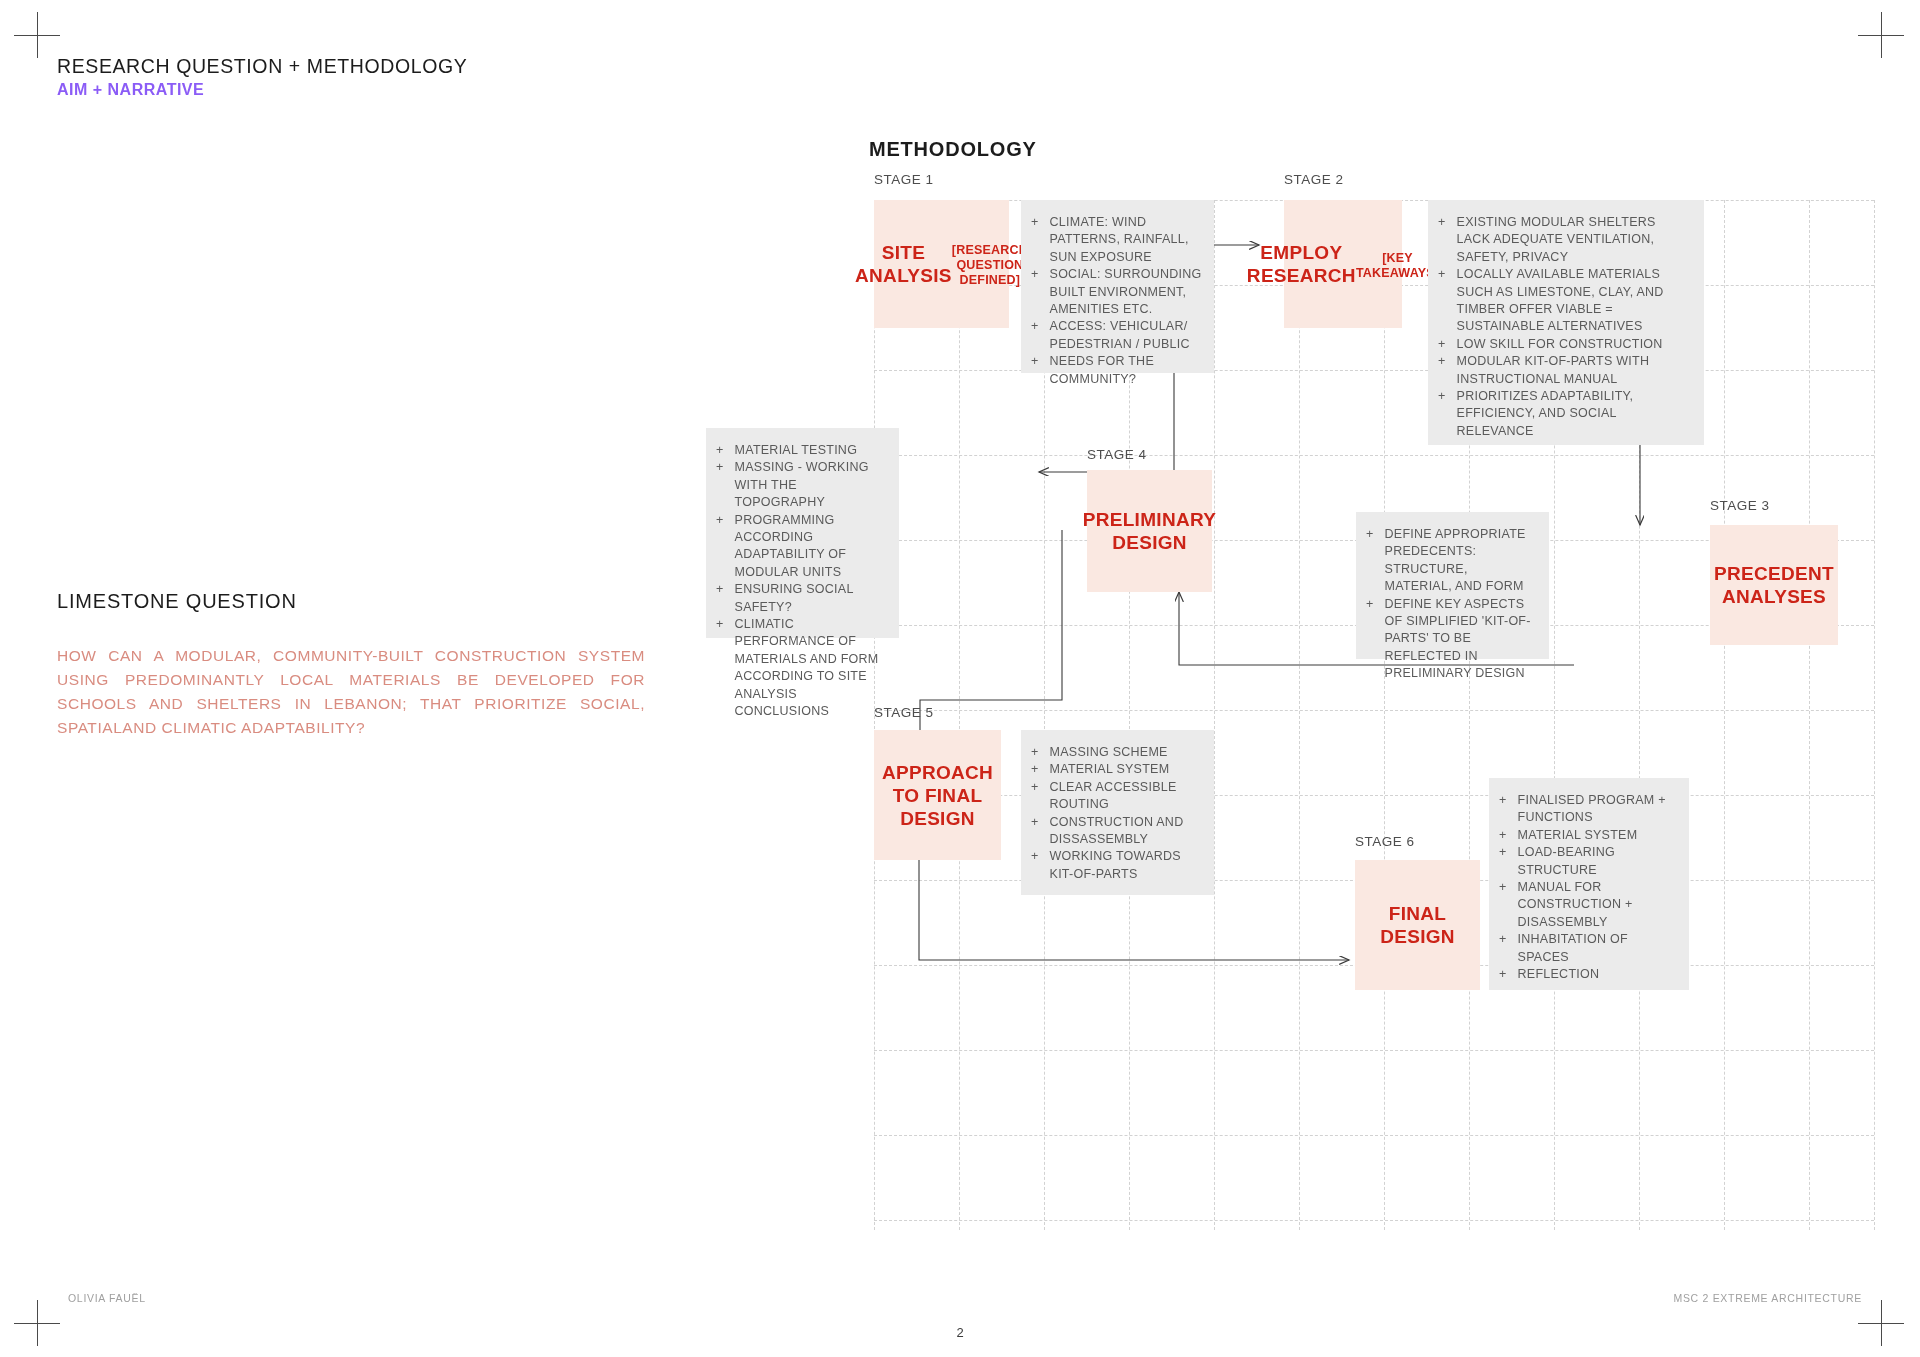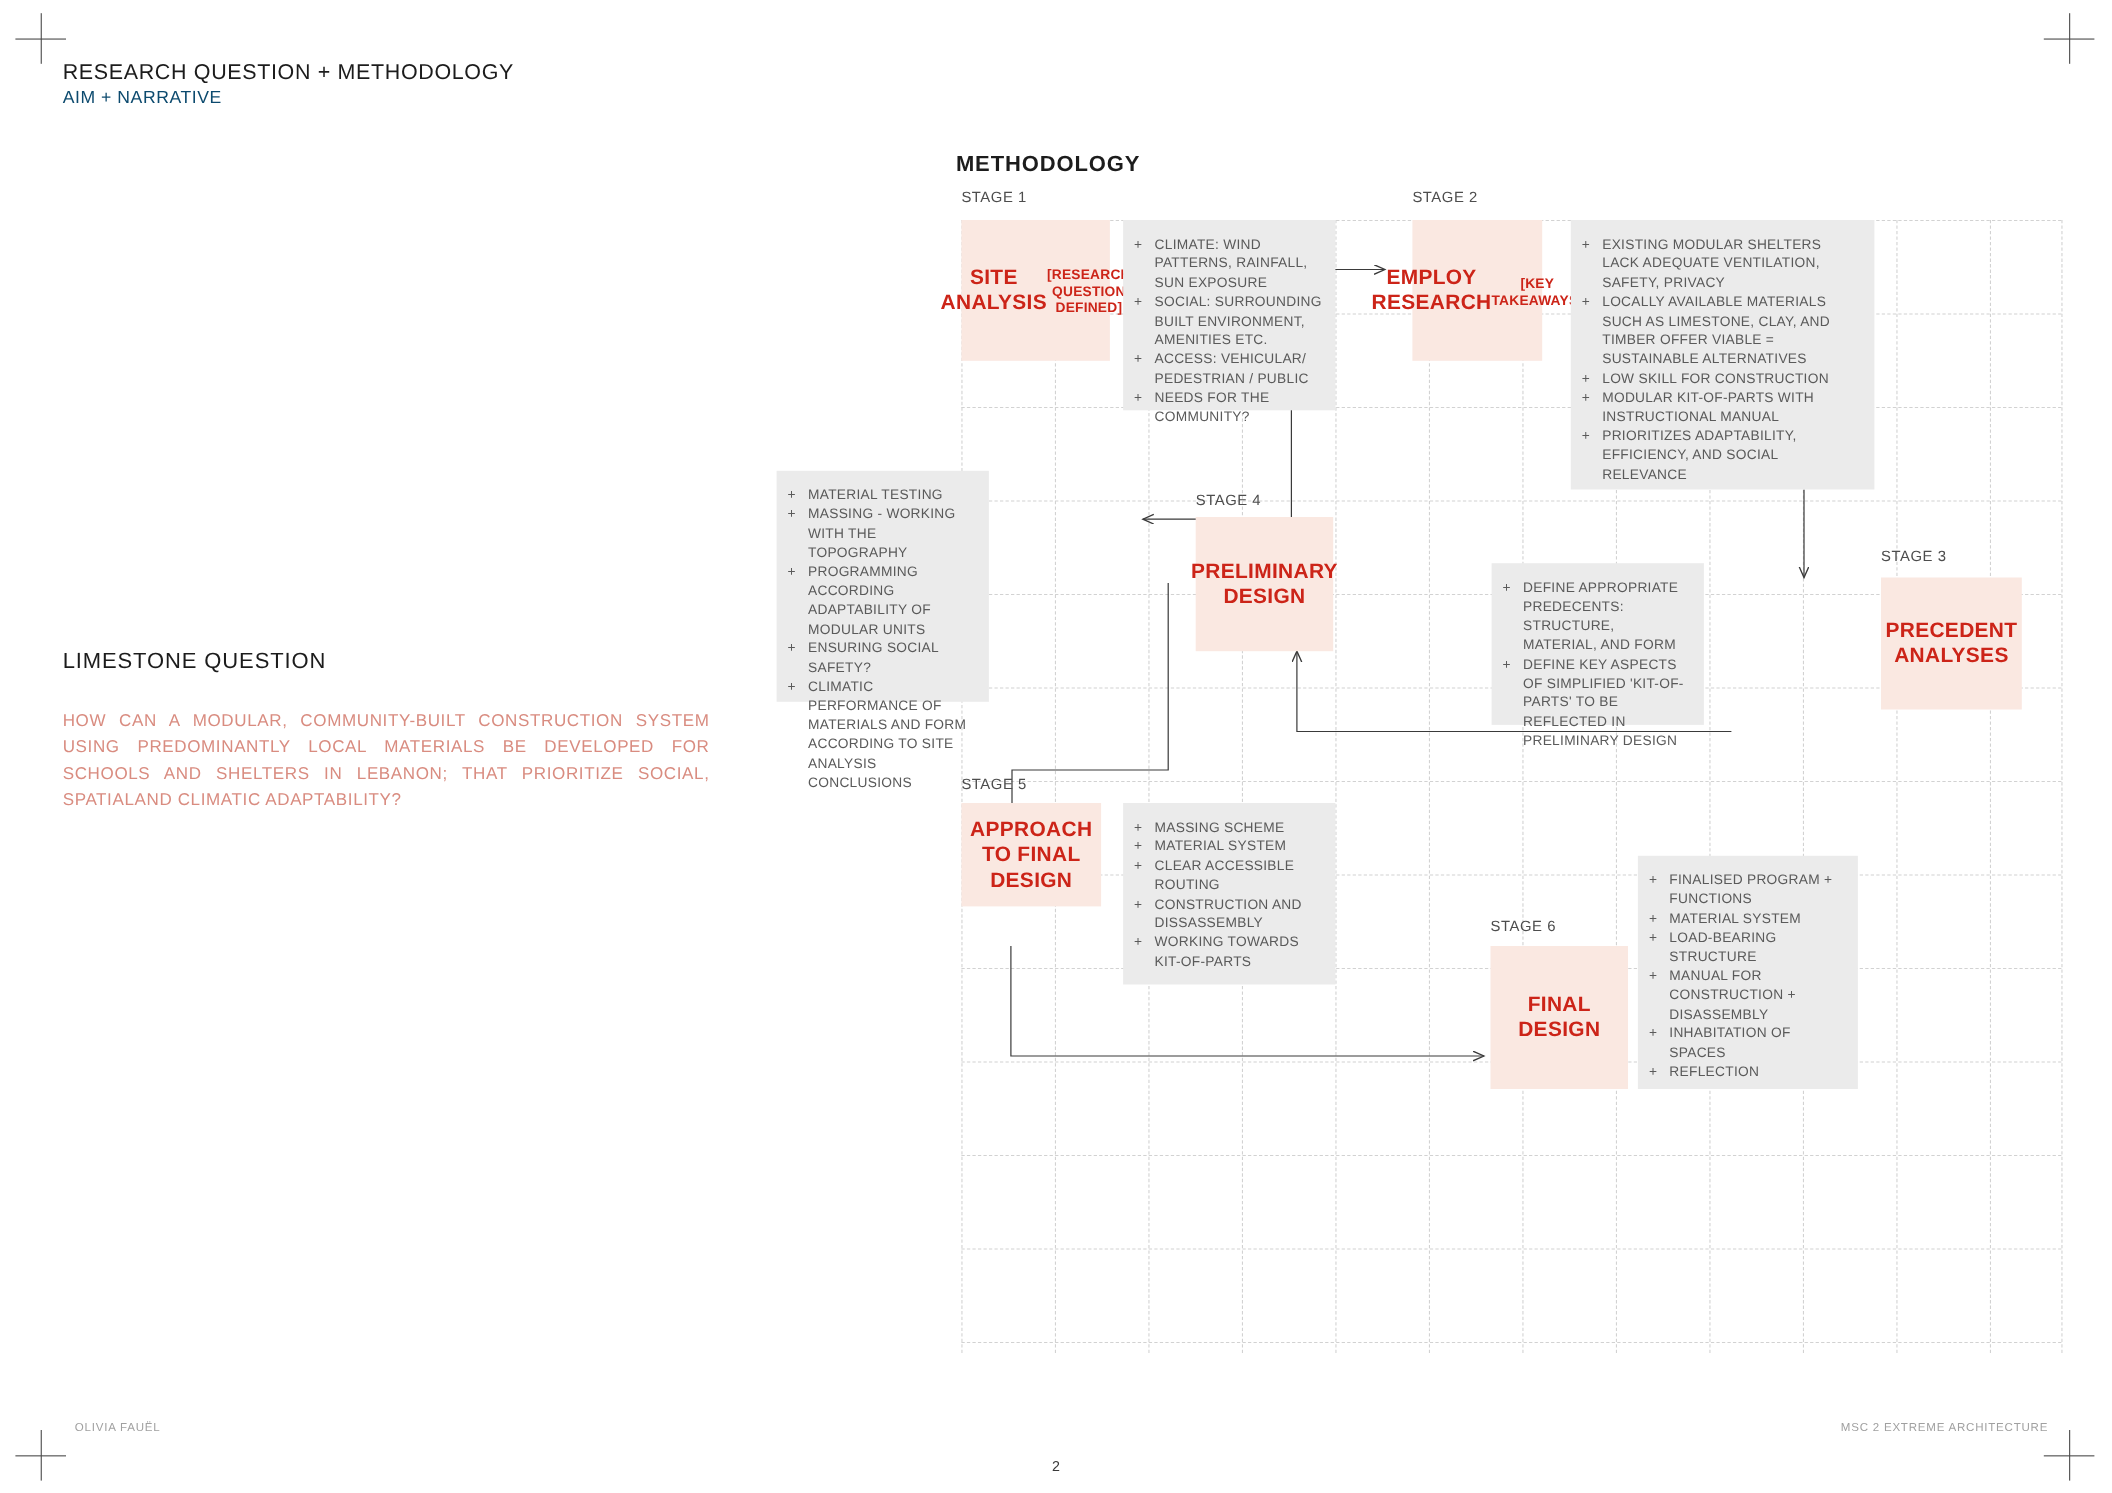--- a/index.html
+++ b/index.html
@@ -23,21 +23,21 @@
   .crop.bl { left: 14px;   top: 1300px;}
   .crop.br { left: 1858px; top: 1300px;}
 
   
   .header { position: absolute; left: 57px; top: 55px; }
   .header-title {
     font-size: 19.5px; letter-spacing: 0.6px; color: #1c1c1c; font-weight: 400;
     white-space: nowrap;
   }
   .header-sub {
-    font-size: 16px; letter-spacing: 0.5px; color: #0c4a6e; font-weight: 400;
+    font-size: 16px; letter-spacing: 0.5px; color: #8b5cf6; font-weight: 700;
     margin-top: 3px; white-space: nowrap;
   }
 
   
   .rq-block { position: absolute; left: 57px; top: 590px; width: 588px; }
   .rq-title {
     font-size: 20px; letter-spacing: 0.8px; color: #1c1c1c; font-weight: 400;
   }
   .rq-body {
     margin-top: 31px;
@@ -289,21 +289,21 @@
             <span class="txt">DEFINE KEY ASPECTS OF SIMPLIFIED 'KIT-OF-PARTS' TO BE REFLECTED IN PRELIMINARY DESIGN</span>
           </li>
         </ul>
     </div>
     <div class="node" style="left:836px; top:325px; width:128px; height:120px">
       <div class="n-main"><span style="white-space:pre-line">PRECEDENT
 ANALYSES</span></div>
     </div>
 
     <div class="stage" style="left:0px; top:505px">STAGE 5</div>
-    <div class="node" style="left:0px; top:530px; width:127px; height:94px">
+    <div class="node" style="left:0px; top:530px; width:127px; height:130px">
       <div class="n-main"><span style="white-space:pre-line">APPROACH
 TO FINAL
 DESIGN</span></div>
     </div>
     <div class="list" style="left:147px; top:530px; width:193px; height:165px">
       <ul>
           <li>
             <span class="plus">+</span>
             <span class="txt">MASSING SCHEME</span>
           </li>

